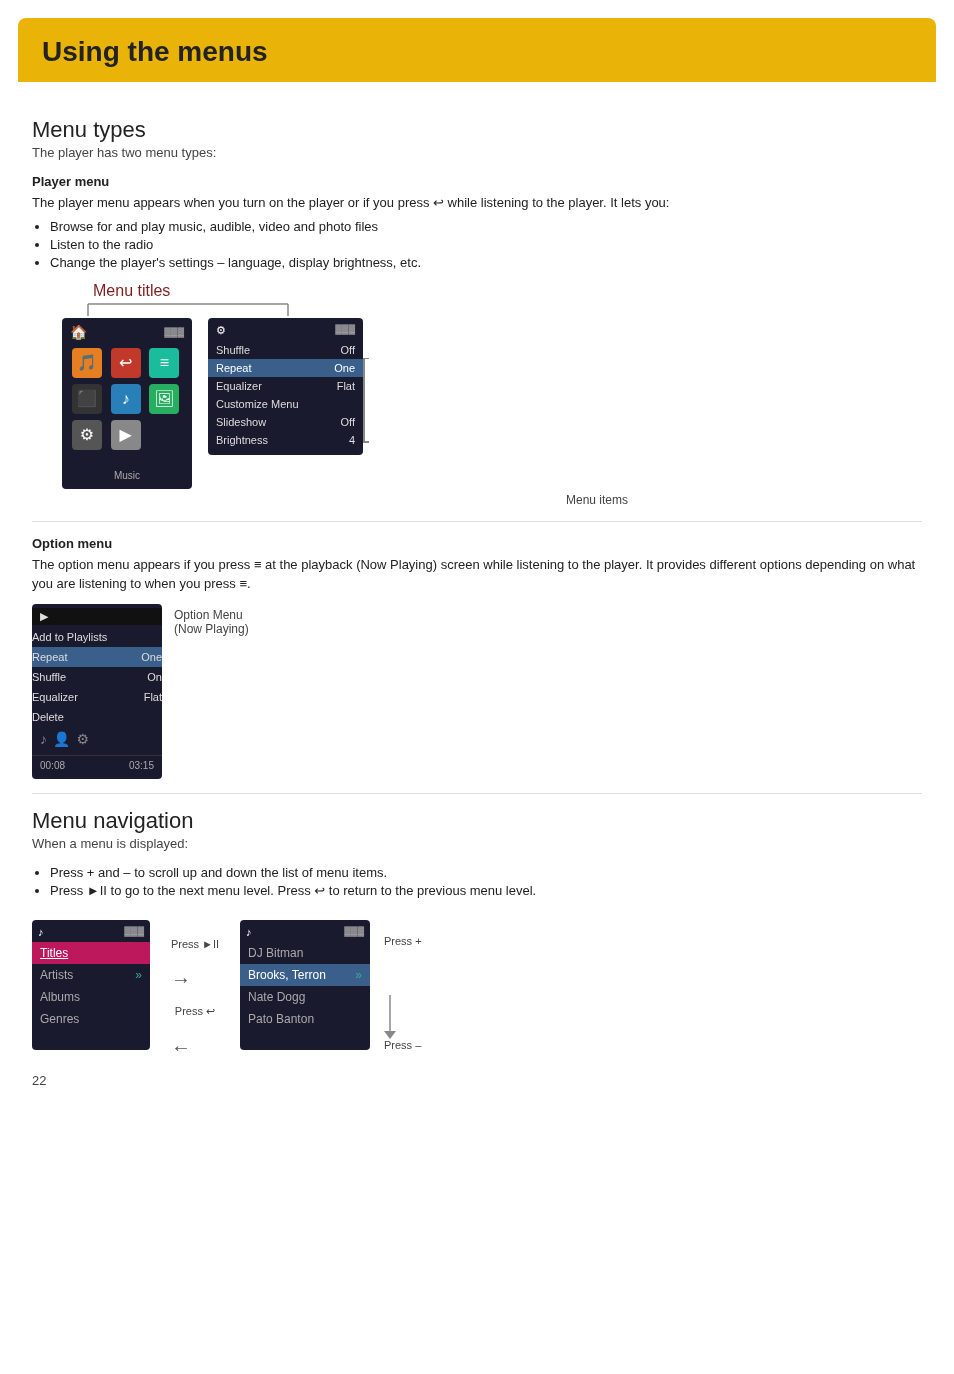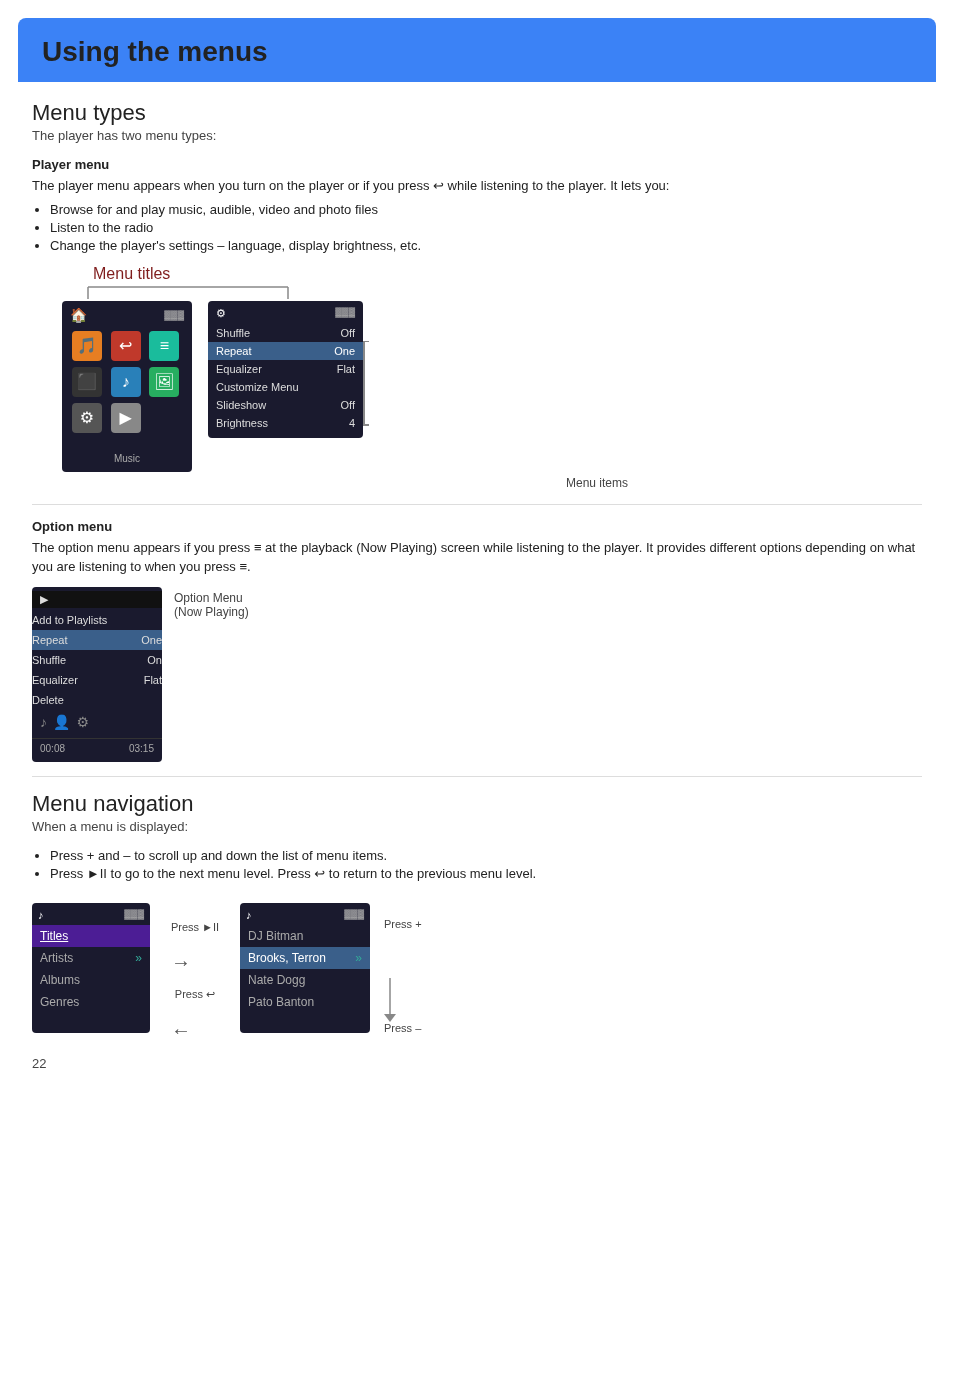--- a/index.html
+++ b/index.html
@@ -7,24 +7,24 @@
       font-family: Arial, sans-serif;
       font-size: 13px;
       background: #fff;
       color: #222;
       width: 954px;
       min-height: 1374px;
       padding: 0;
     }
 
     .page-header {
-      background: #3b82f6;
+      background: #eab308;
       border-radius: 8px 8px 0 0;
       padding: 18px 20px 14px 24px;
-      margin: 18px 18px 0 18px;
+      margin: 18px 18px 17px 18px;
     }
 
     .page-header h1 {
       font-size: 28px;
       font-weight: bold;
       color: #222;
     }
 
     .content {
       padding: 18px 32px 32px 32px;
@@ -259,21 +259,21 @@
       margin-bottom: 2px;
     }
 
     .nav-screen-row {
       padding: 4px 8px;
       color: #aaa;
       font-size: 12px;
     }
 
     .nav-screen-row.highlighted {
-      background: #4c1d95;
+      background: #be185d;
       color: #fff;
       text-decoration: underline;
     }
 
     .nav-arrow-block {
       display: flex;
       flex-direction: column;
       align-items: center;
       gap: 4px;
       font-size: 11px;

